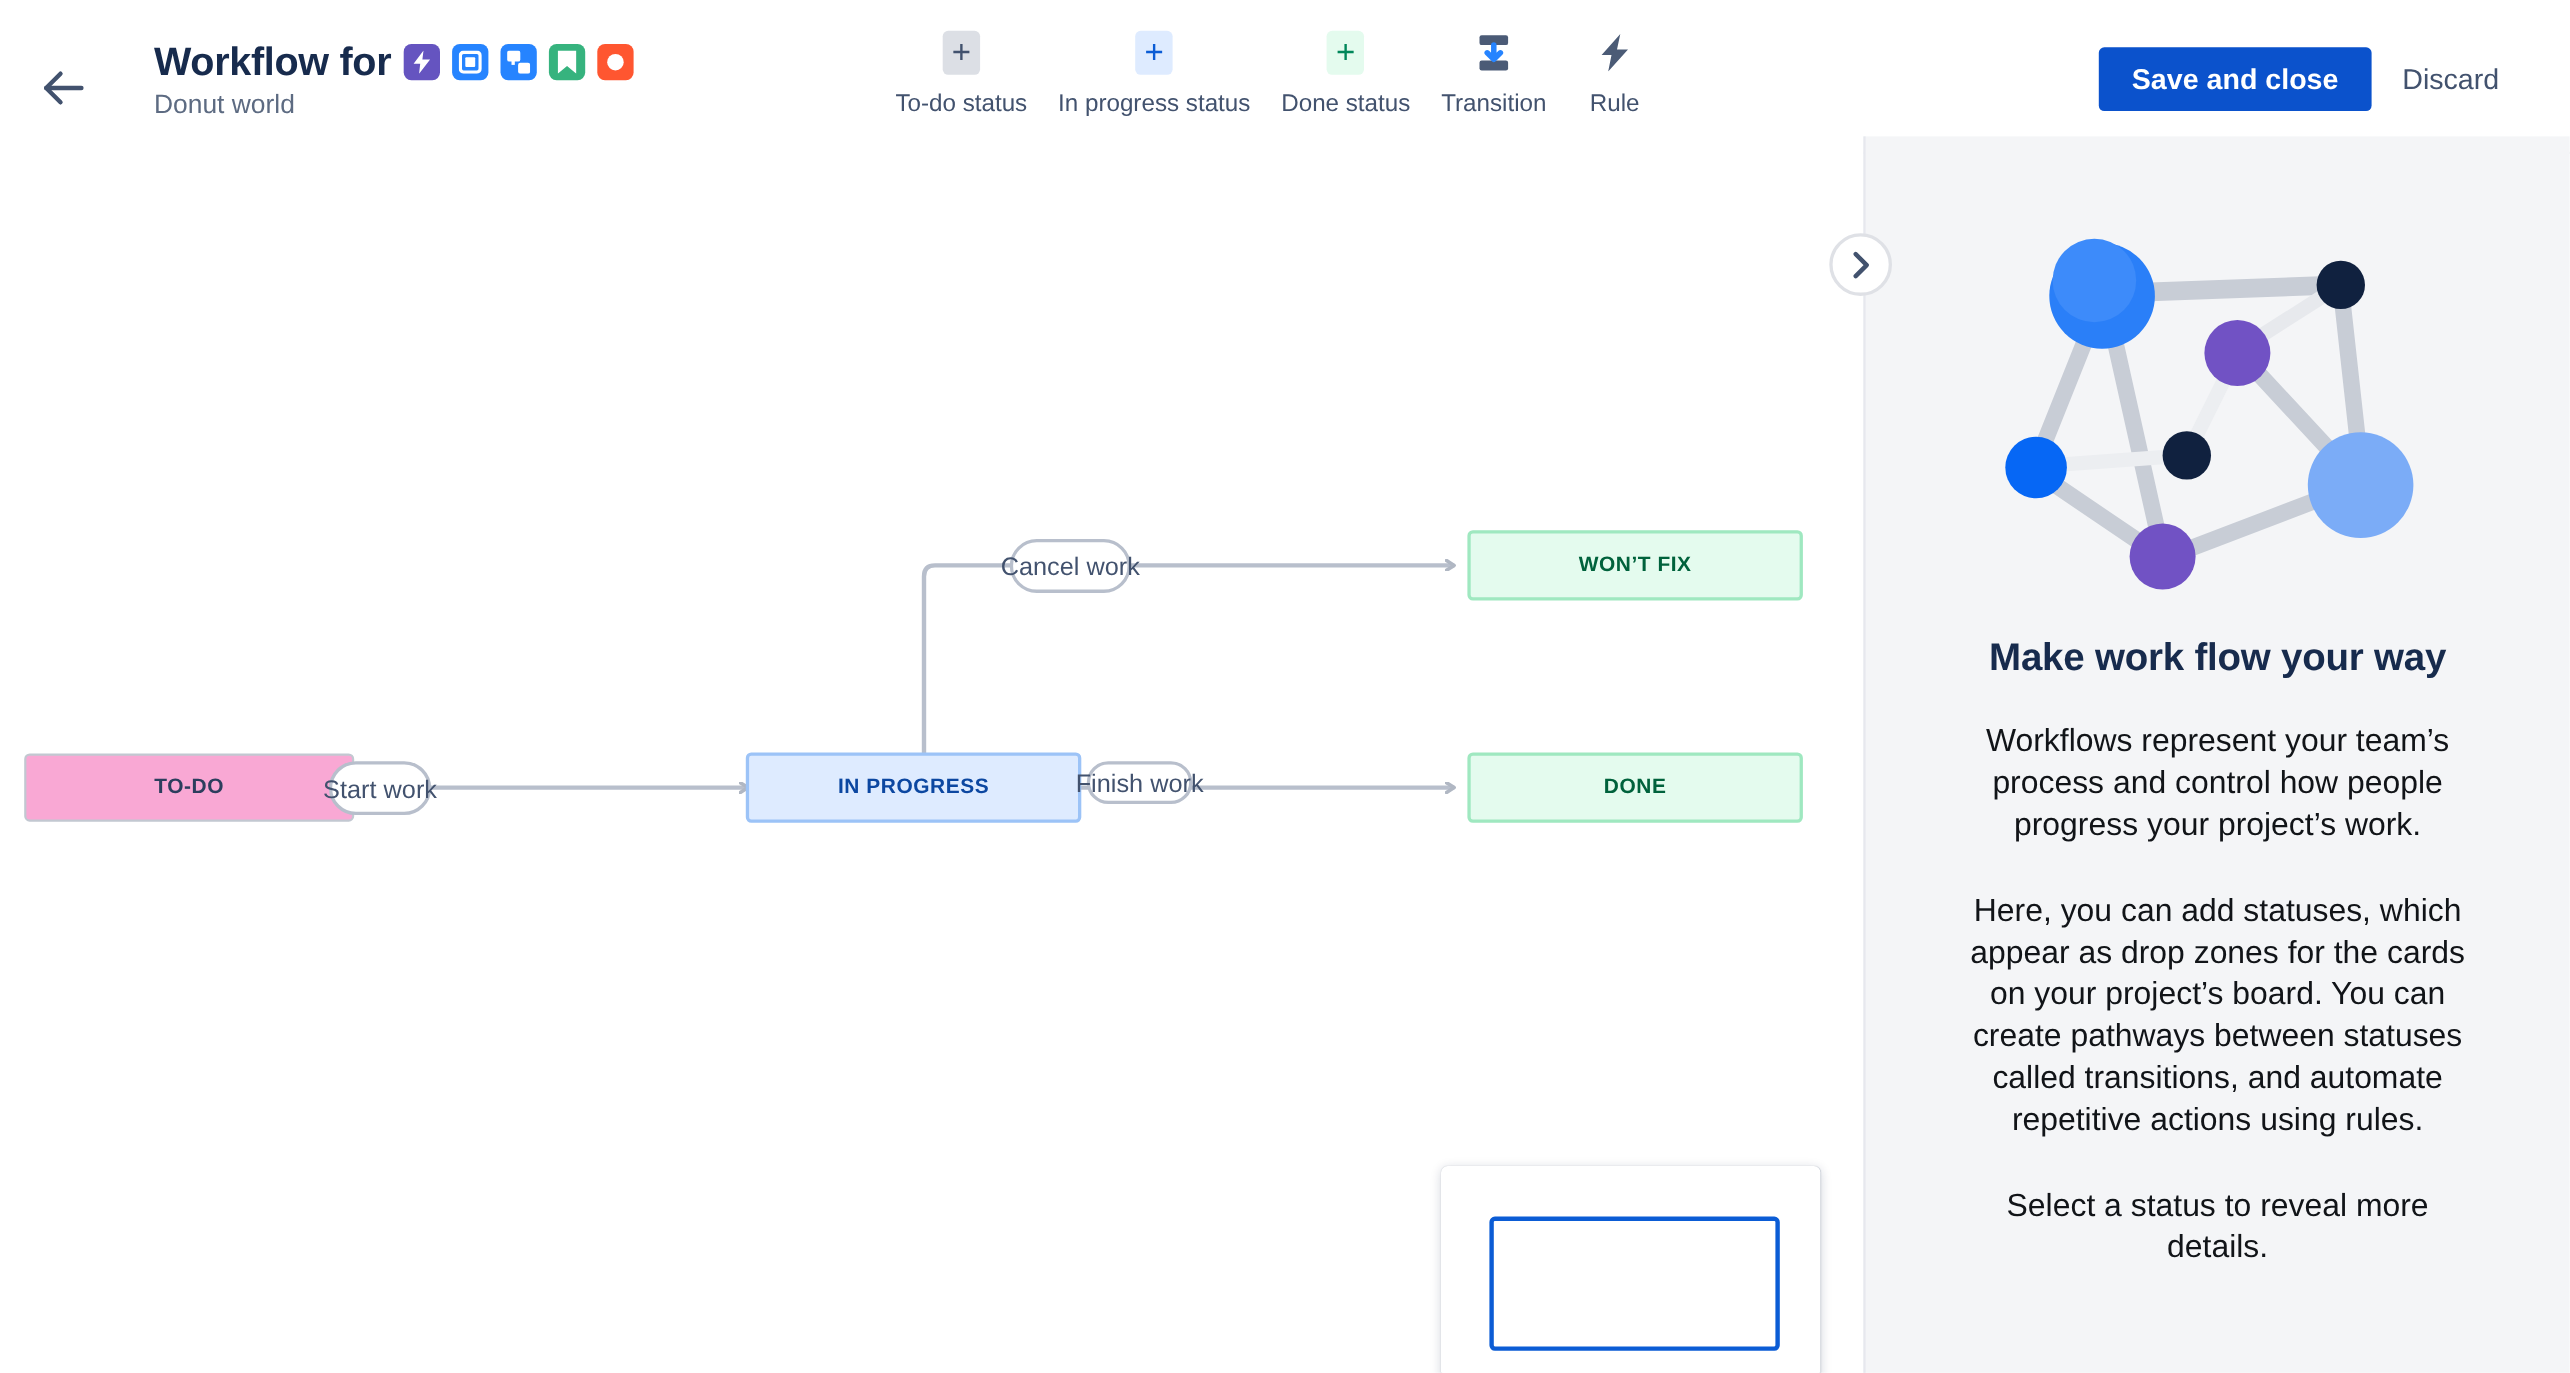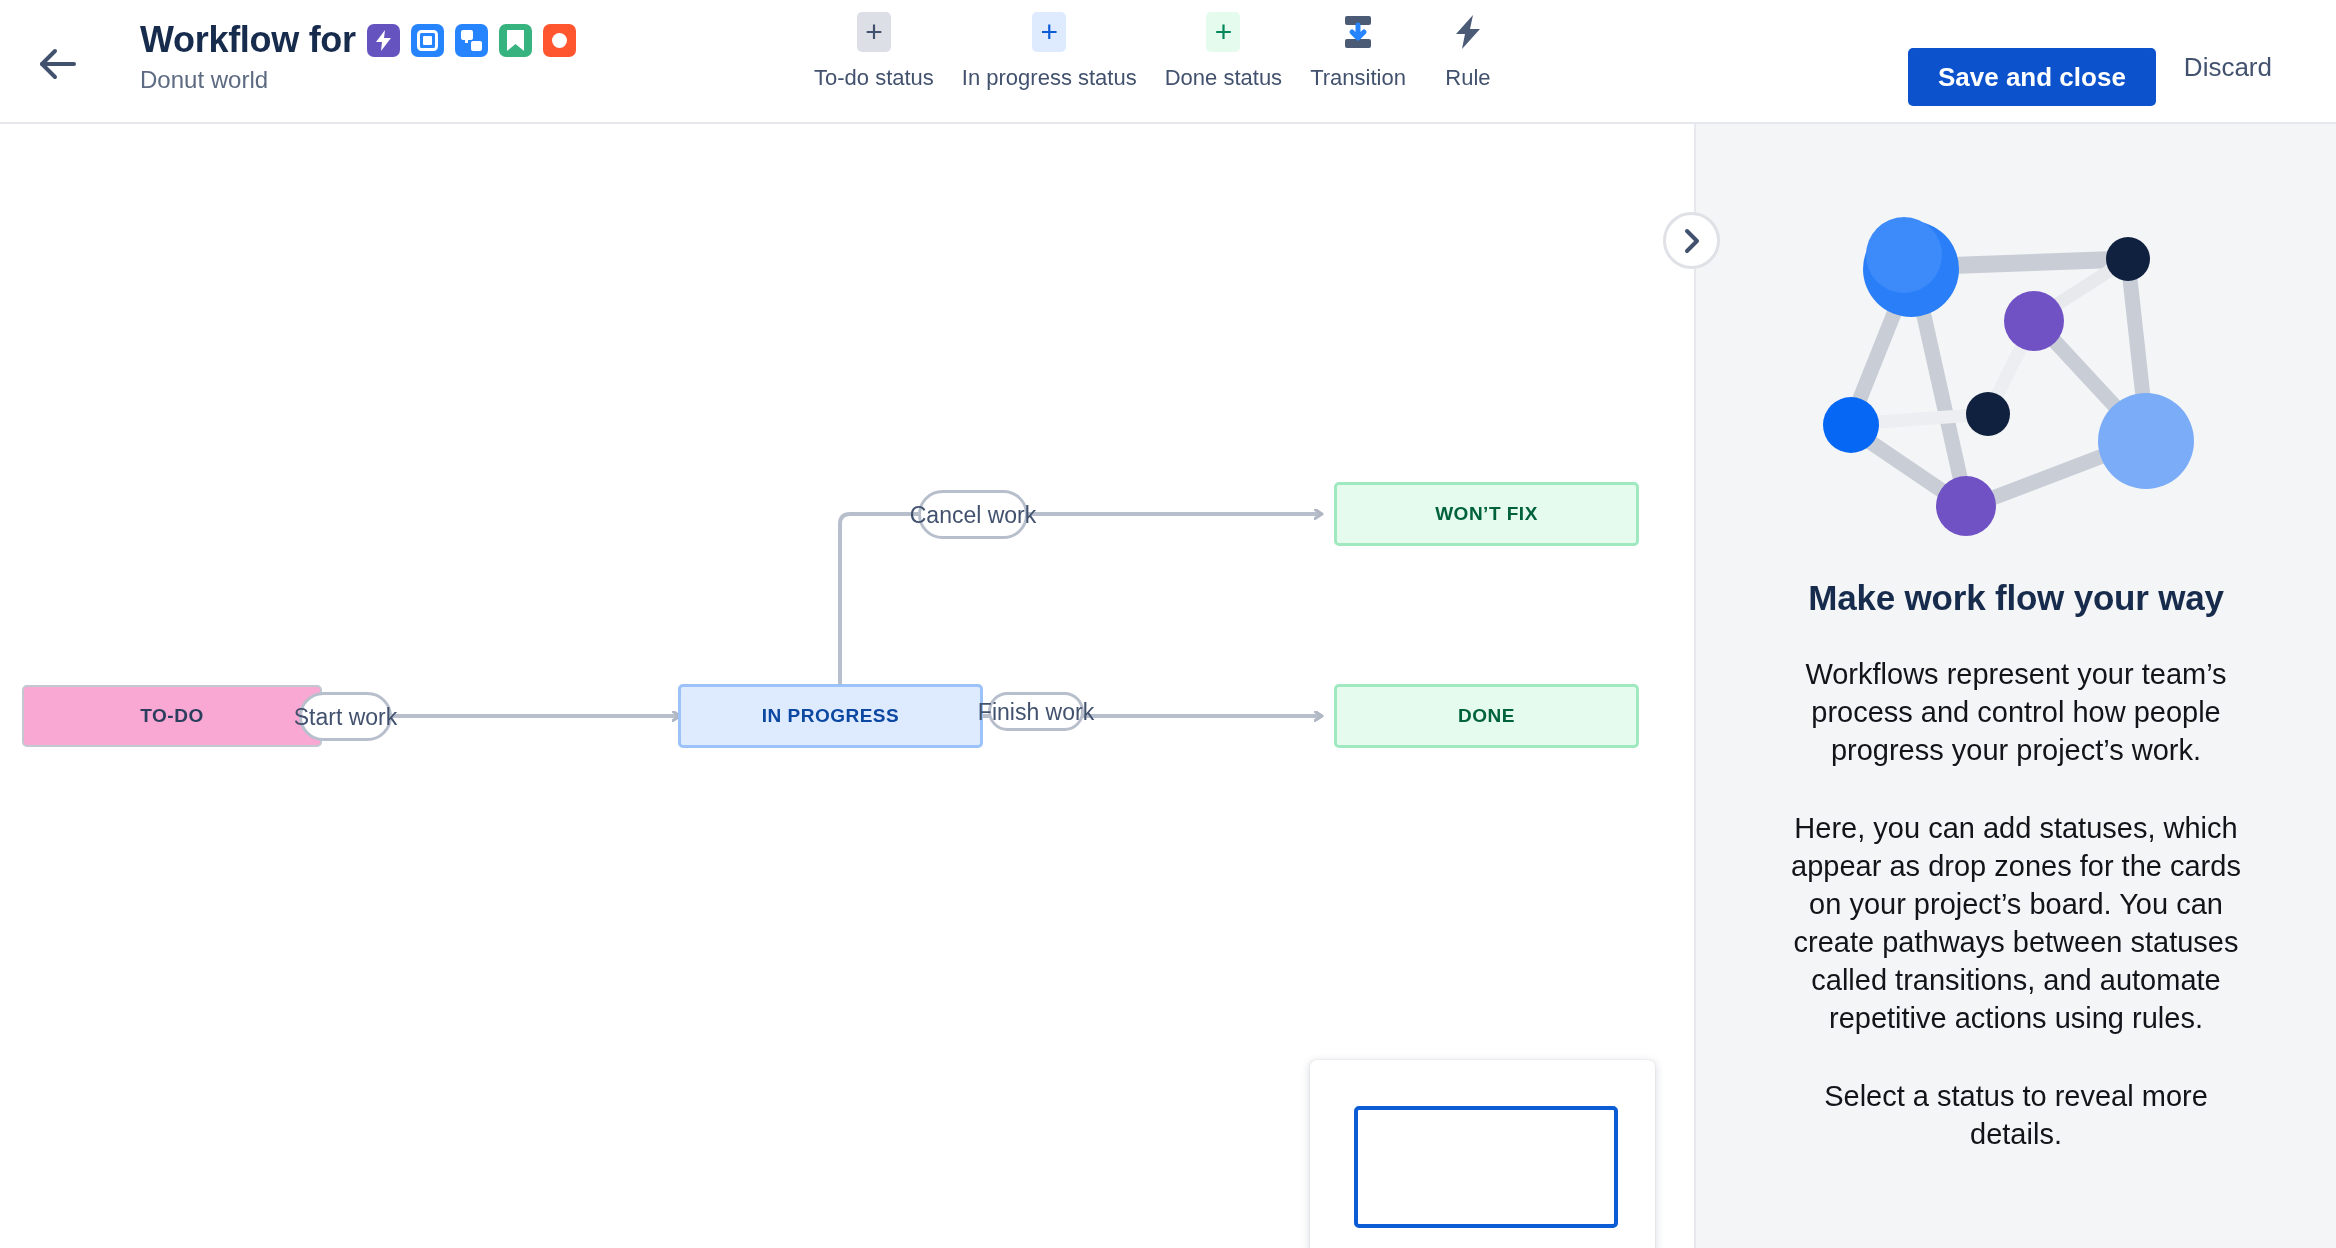--- a/index.html
+++ b/index.html
@@ -5,21 +5,21 @@
   * { box-sizing: border-box; margin: 0; padding: 0; }
   html, body {
     width: 2336px; height: 1248px;
     font-family: "Liberation Sans", sans-serif;
     background: #ffffff;
     overflow: hidden;
   }
 
   
   .header {
-    position: absolute; top: 0; left: 0;
+    position: absolute; top: 16px; left: 0;
     width: 2336px; height: 124px;
     background: #ffffff;
     border-bottom: 2px solid #e7e8ee;
   }
   .back-btn {
     position: absolute; left: 34px; top: 42px;
     width: 48px; height: 44px;
     display: flex; align-items: center; justify-content: center;
     cursor: pointer;
   }
@@ -59,21 +59,21 @@
 
   
   .actions {
     position: absolute; right: 36px; top: 27px;
     display: flex; align-items: center; gap: 0;
   }
   .btn-primary {
     background: #0b52cc; color: #ffffff;
     font-size: 26px; font-weight: bold;
     padding: 14px 30px; border: none; border-radius: 5px;
-    cursor: pointer; font-family: inherit; line-height: 30px; margin-top: 21px;
+    cursor: pointer; font-family: inherit; line-height: 30px;
   }
   .btn-subtle {
     background: transparent; color: #42526e;
     font-size: 26px; padding: 14px 28px;
     border: none; cursor: pointer; font-family: inherit; line-height: 30px;
   }
 
   
   .canvas {
     position: absolute; left: 0; top: 124px;

